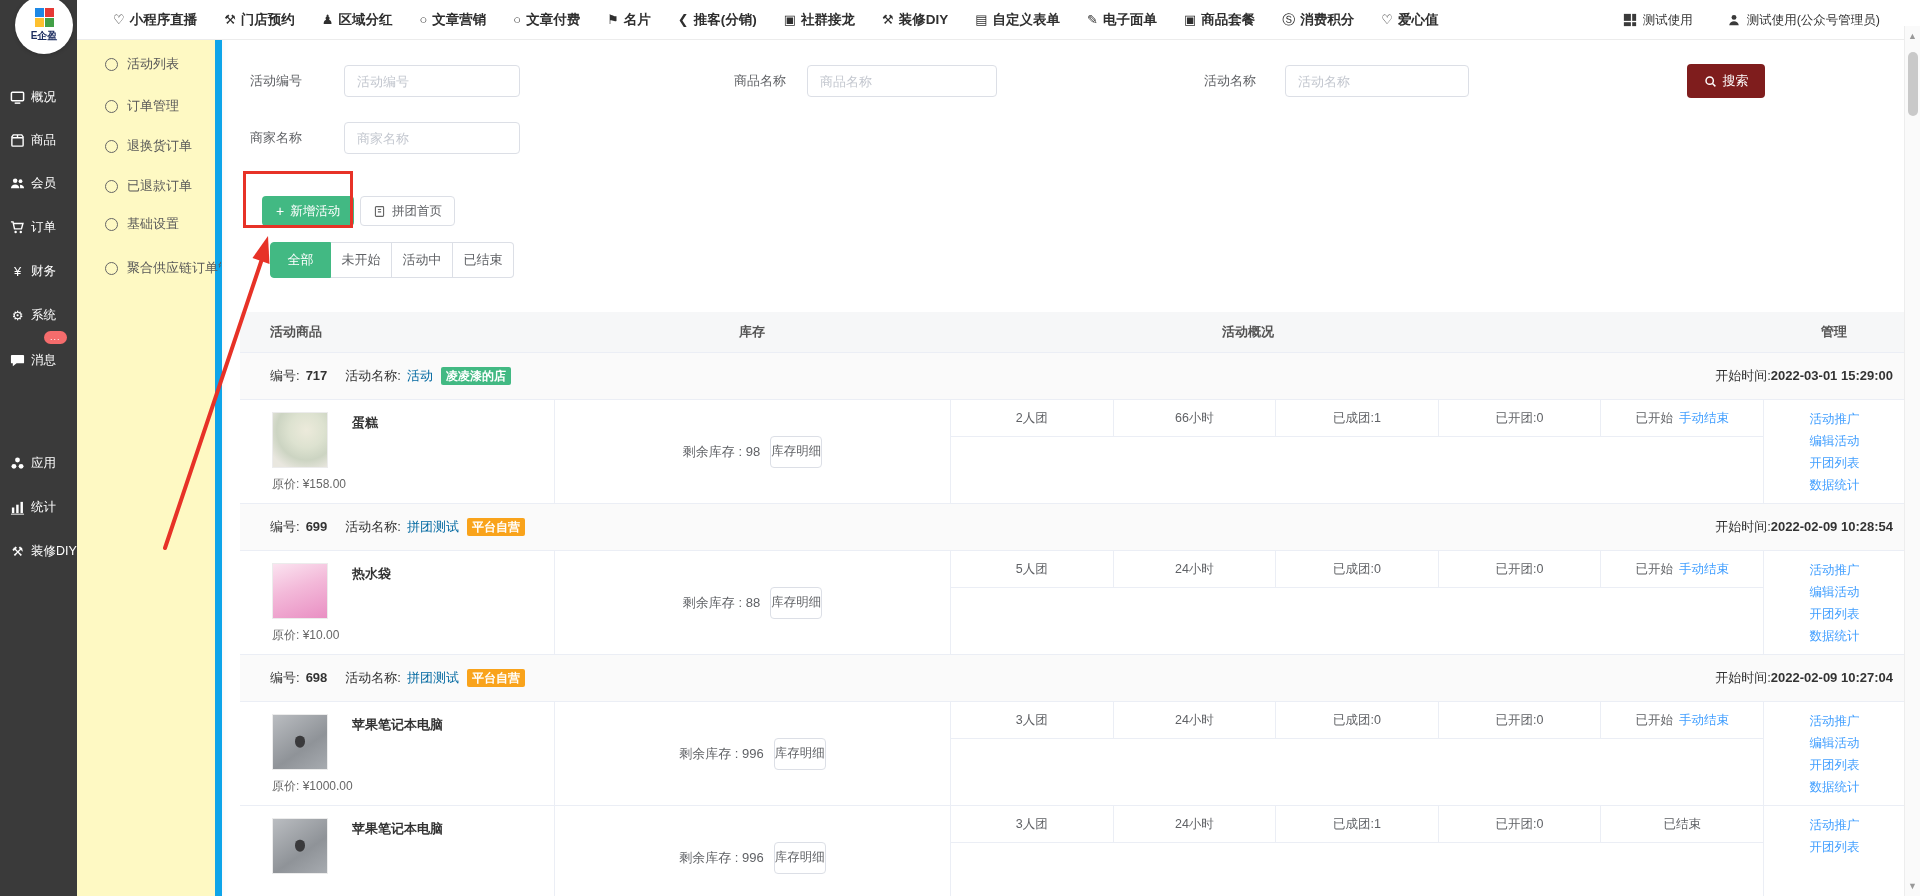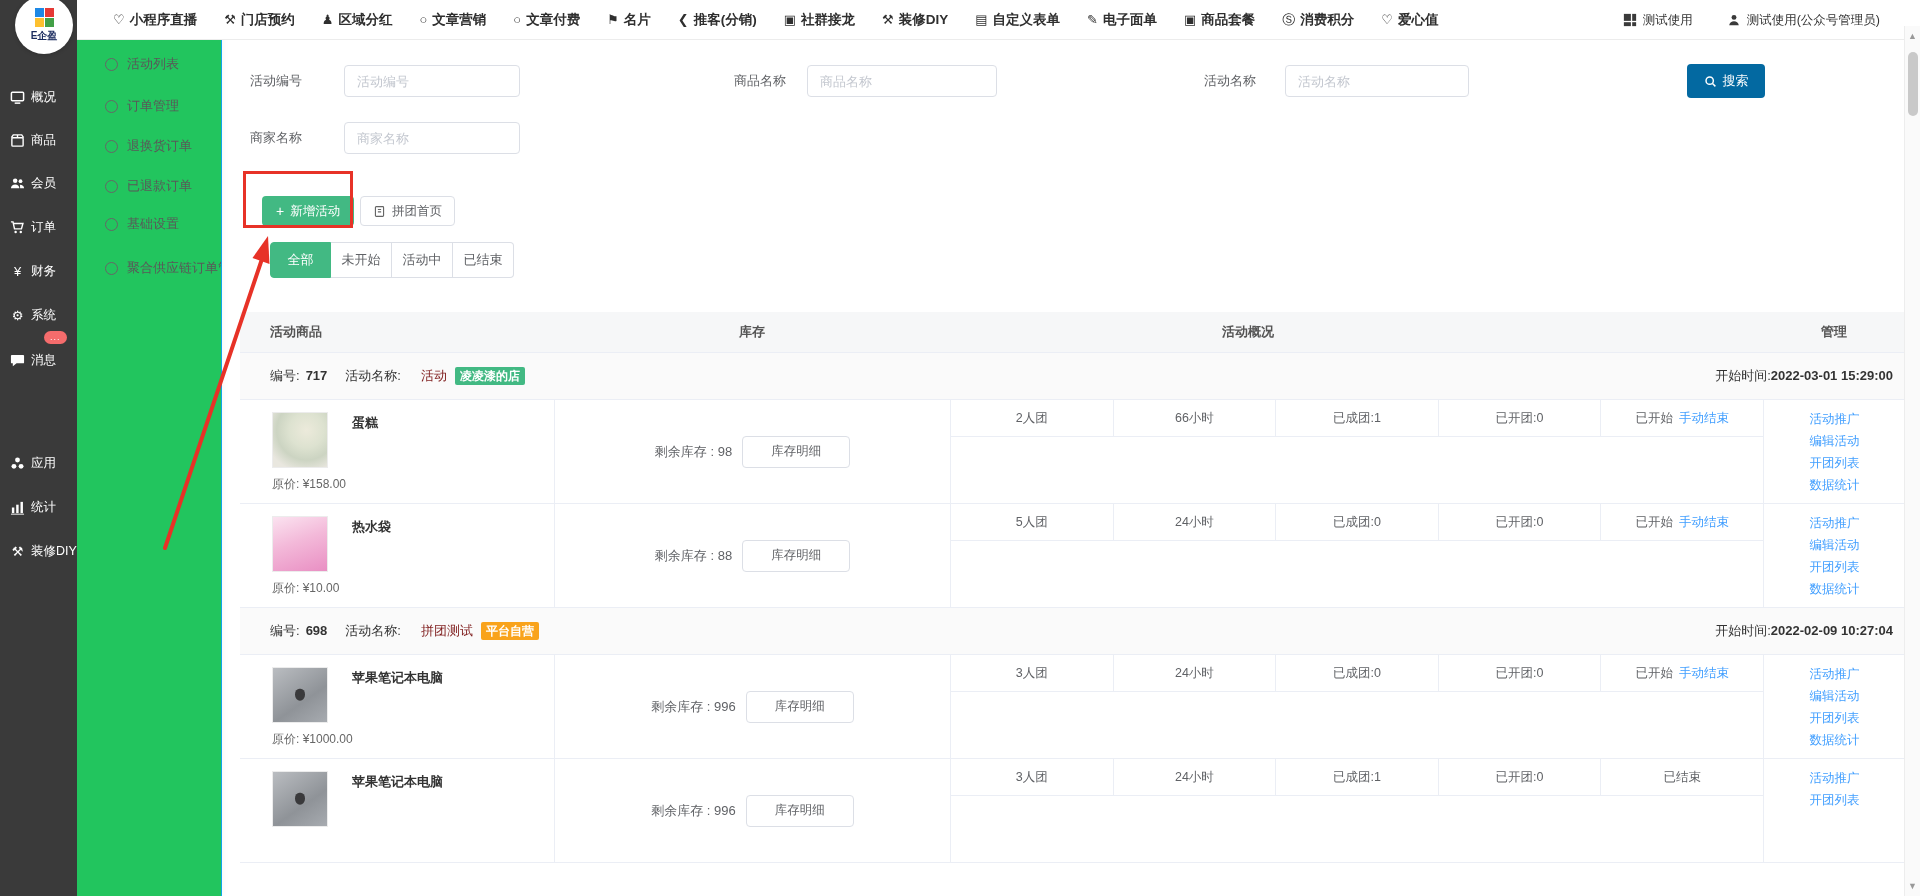--- a/index.html
+++ b/index.html
@@ -29,34 +29,34 @@
   
   .sidebar{position:absolute;left:0;top:0;width:77px;height:896px;background:#3a3a3a;z-index:10}
   .side-item{position:absolute;left:10px;display:flex;align-items:center;color:#fff;
              font-size:12.5px;cursor:pointer;white-space:nowrap;height:18px}
   .side-item .icn{width:15px;height:15px;margin-right:6px;display:inline-flex}
   .side-item .icn svg{width:15px;height:15px}
   .side-item .glyph{width:15px;margin-right:6px;font-size:13px;text-align:center;line-height:15px}
   .msg-badge{position:absolute;left:44px;top:331px;background:#f56c6c;color:#fff;border-radius:8px;
              font-size:9px;line-height:9px;padding:2px 6px;z-index:12;letter-spacing:1px}
   
-  .submenu{position:absolute;left:77px;top:0;width:145px;height:896px;background:#22c55e;
-           border-right:1px solid #0ea5e9;z-index:4;box-sizing:border-box;
+  .submenu{position:absolute;left:77px;top:0;width:145px;height:896px;background:#fef9c3;
+           border-right:7px solid #0ea5e9;z-index:4;box-sizing:border-box;
            box-shadow:2px 0 6px rgba(0,0,0,.03)}
   .sub-item{position:absolute;left:28px;display:flex;align-items:center;font-size:13px;color:#595959;
             cursor:pointer;white-space:nowrap;width:116px;overflow:hidden;height:18px}
   .sub-item .o{width:13px;height:13px;border:1.5px solid #666;border-radius:50%;margin-right:9px;
                box-sizing:border-box;flex:none}
   
   .main{position:absolute;left:222px;top:40px;right:16px;bottom:0;background:#fff;overflow:hidden}
   .f-label{position:absolute;font-size:13px;color:#606266;line-height:32px}
   .f-input{position:absolute;height:32px;border:1px solid #dcdfe6;border-radius:4px;box-sizing:border-box;
            padding:0 12px;font-size:13px;color:#333;outline:none;background:#fff}
   .f-input::placeholder{color:#c3c7cf}
-  .btn-search{position:absolute;left:1465px;top:24px;width:78px;height:34px;background:#0369a1;color:#fff;
+  .btn-search{position:absolute;left:1465px;top:24px;width:78px;height:34px;background:#7f1d1d;color:#fff;
               border:none;border-radius:4px;font-size:13px;display:flex;align-items:center;
               justify-content:center;gap:6px;cursor:pointer}
   .btn-search .icn{width:13px;height:13px;display:inline-flex}
   .btn-add{position:absolute;left:40px;top:156px;height:30px;padding:0 14px;background:#42b983;color:#fff;
            border:none;border-radius:4px;font-size:12.5px;cursor:pointer;display:flex;align-items:center;gap:6px}
   .btn-add .plus{font-size:14px;font-weight:400}
   .btn-home{position:absolute;left:138px;top:156px;height:30px;padding:0 12px;background:#fff;
             border:1px solid #dcdfe6;border-radius:4px;color:#606266;font-size:12.5px;display:flex;
             align-items:center;gap:6px;cursor:pointer}
   .btn-home .icn{width:13px;height:13px;display:inline-flex}
@@ -72,41 +72,41 @@
   .t-head{height:40px;background:#f6f7f8;border-bottom:1px solid #ebeef5;display:flex;align-items:center;
           font-size:13px;color:#555;font-weight:700}
   .h-prod{width:314px;padding-left:30px;box-sizing:border-box}
   .h-stock{width:396px;text-align:center}
   .h-stats{width:813px;padding-left:272px;box-sizing:border-box}
   .h-mgmt{width:142px;text-align:center}
   .g-head{height:46px;background:#fafafa;border-bottom:1px solid #ebeef5;display:flex;align-items:center;
           justify-content:space-between;padding:0 12px 0 30px;font-size:13px}
   .g-head .b{font-weight:400;color:#333}
   .g-head .id{margin:0 18px 0 6px;font-weight:700;color:#333}
-  .g-head .nm{color:#7f1d1d;margin-left:20px}
+  .g-head .nm{color:#0369a1;margin-left:6px}
   .badge{color:#fff;font-size:12px;padding:2px 5px;border-radius:2px;margin-left:8px;font-weight:700}
   .g-right{white-space:nowrap}
   .g-right .sv{font-weight:700;color:#333}
   .g-row{display:flex;height:103px;border-bottom:1px solid #ebeef5;position:relative;background:#fff}
   .cell{box-sizing:border-box;position:relative}
   .c-prod{width:314px}
   .c-stock{width:396px;border-left:1px solid #ebeef5;display:flex;align-items:center;justify-content:center;gap:10px}
   .c-stats{width:813px;border-left:1px solid #ebeef5}
   .c-mgmt{width:142px;border-left:1px solid #ebeef5;display:flex;flex-direction:column;align-items:center;
           padding-top:10px;gap:3px}
   .pimg{position:absolute;left:32px;top:12px;width:56px;height:56px;border:1px solid #ececec;box-sizing:border-box}
   .img-cake{background:radial-gradient(circle at 62% 32%,#eceadb 0%,#dde2d0 35%,#ccd4c2 60%,#e9e7df 85%)}
   .img-bottle{background:linear-gradient(160deg,#fbe3f0 0%,#f3b9d9 45%,#e98fc3 100%)}
   .img-laptop{background:linear-gradient(145deg,#babdc1,#8f9398 60%,#a7abb0)}
   .img-laptop::after{content:"";position:absolute;left:50%;top:50%;transform:translate(-50%,-52%);
                      width:10px;height:12px;background:#3a3a3c;border-radius:45% 45% 50% 50%}
   .pname{position:absolute;left:112px;top:14px;font-size:13px;font-weight:700;color:#333}
   .pprice{position:absolute;left:32px;top:76px;font-size:12px;color:#666}
   .stext{font-size:13px;color:#606266}
-  .sbtn{height:32px;padding:0 28px;background:#fff;border:1px solid #dcdfe6;border-radius:4px;
+  .sbtn{height:32px;padding:0 0;background:#fff;border:1px solid #dcdfe6;border-radius:4px;
         font-size:12.5px;color:#606266;cursor:pointer}
   .srow{display:flex;height:36px;border-bottom:1px solid #ebeef5}
   .scell{flex:1;border-right:1px solid #ebeef5;display:flex;align-items:center;justify-content:center;
          font-size:12.5px;color:#606266;gap:6px}
   .scell.last{border-right:none}
   .lnk{color:#409eff;cursor:pointer;font-size:12.5px;text-decoration:none}
   .mlink{line-height:19px}
   
   .redbox{position:absolute;left:243px;top:171px;width:110px;height:57px;border:3px solid #e73227;
           z-index:60;box-sizing:border-box;pointer-events:none}
@@ -404,20 +404,24 @@
               </div>
             </div>
           </div>
           <div class="cell c-mgmt">
             <a class="lnk mlink">活动推广</a>
             <a class="lnk mlink">编辑活动</a>
             <a class="lnk mlink">开团列表</a>
             <a class="lnk mlink">数据统计</a>
           </div>
         </div>
+        <div class="g-head">
+          <div class="g-left"><span class="b">编号:</span><span class="id">699</span><span class="b">活动名称:</span><span class="nm">拼团测试</span><span class="badge" style="background:#f9a31b">平台自营</span></div>
+          <div class="g-right"><span class="b">开始时间:</span><span class="sv">2022-02-09 10:28:54</span></div>
+        </div>
         <div class="g-row">
           <div class="cell c-prod">
             <div class="pimg img-bottle"></div>
             <div class="pname">热水袋</div>
             <div class="pprice">原价: ¥10.00</div>
           </div>
           <div class="cell c-stock">
             <span class="stext">剩余库存 : 88</span>
             <button class="sbtn">库存明细</button>
           </div>

